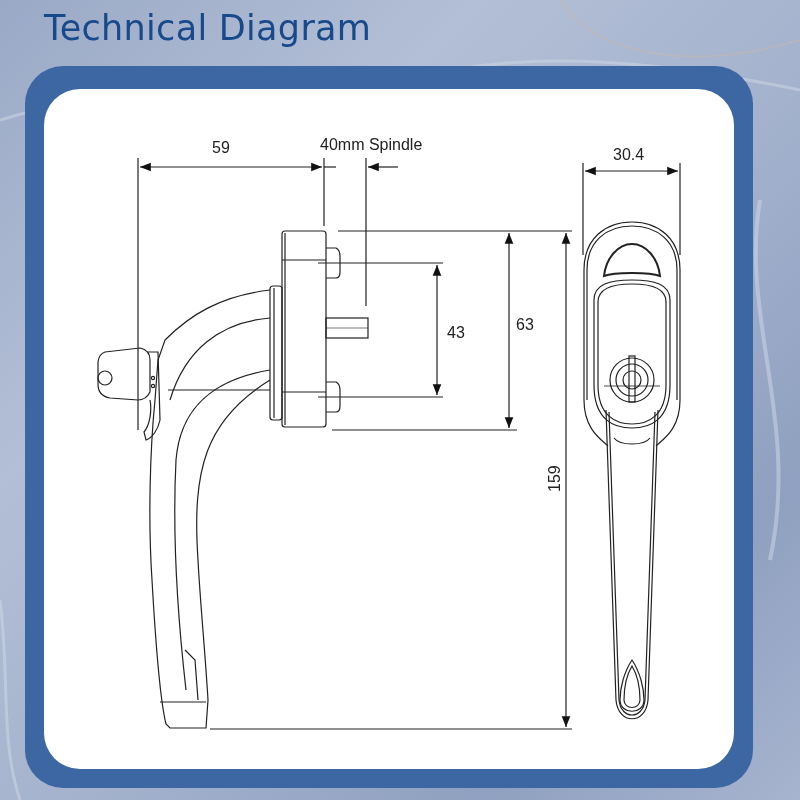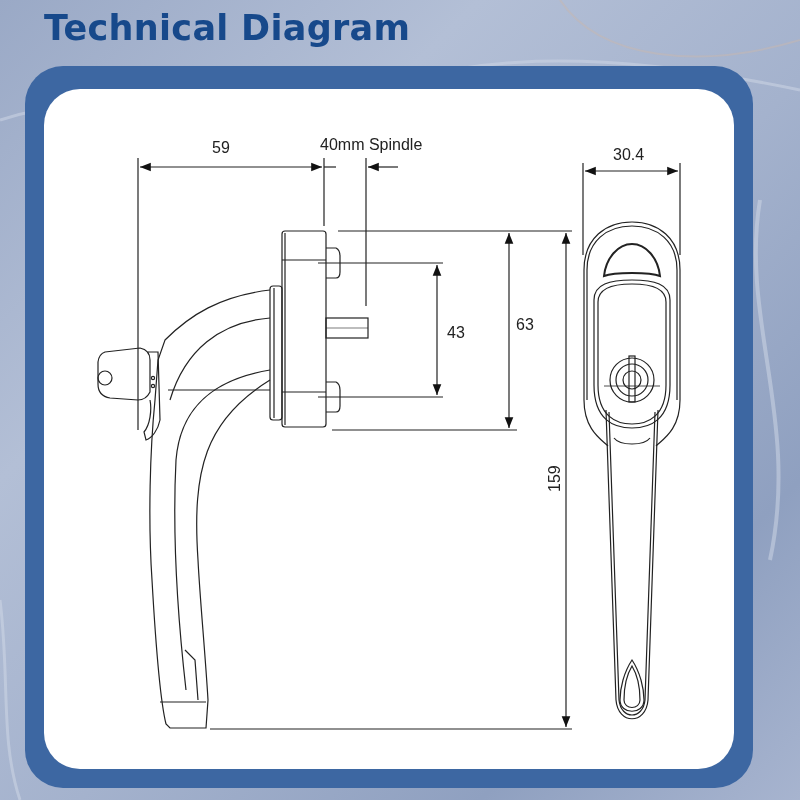--- a/index.html
+++ b/index.html
@@ -1,20 +1,20 @@
 <!DOCTYPE html>
 <html><head>
 <meta charset="utf-8">
 <style>
   html, body { margin:0; padding:0; }
   body { width:800px; height:800px; overflow:hidden; position:relative;
     background: linear-gradient(135deg, #9aa9c6 0%, #b3bfd6 30%, #a4b2cd 55%, #8fa0c0 80%, #a7b4cf 100%);
     font-family: "DejaVu Sans", sans-serif; }
   .marble { position:absolute; inset:0; pointer-events:none; }
-  .title { position:absolute; left:44px; top:8px; font-family:"DejaVu Sans", sans-serif; font-weight:bold;
+  .title { position:absolute; left:44px; top:8px; font-family:"DejaVu Sans", sans-serif; font-weight:normal;
     font-size:35px; color:#17498b; letter-spacing:0.3px; }
   .frame { position:absolute; left:25px; top:66px; width:728px; height:722px; background:#3d67a2; border-radius:38px; }
   .panel { position:absolute; left:44px; top:89px; width:690px; height:680px; background:#ffffff; border-radius:36px; }
   svg.diagram { position:absolute; left:0; top:0; width:800px; height:800px; }
   .dimtext { font-family:"Liberation Sans", sans-serif; font-size:16px; fill:#222; }
 </style>
 </head>
 <body>
 
 <svg class="marble" viewBox="0 0 800 800">

